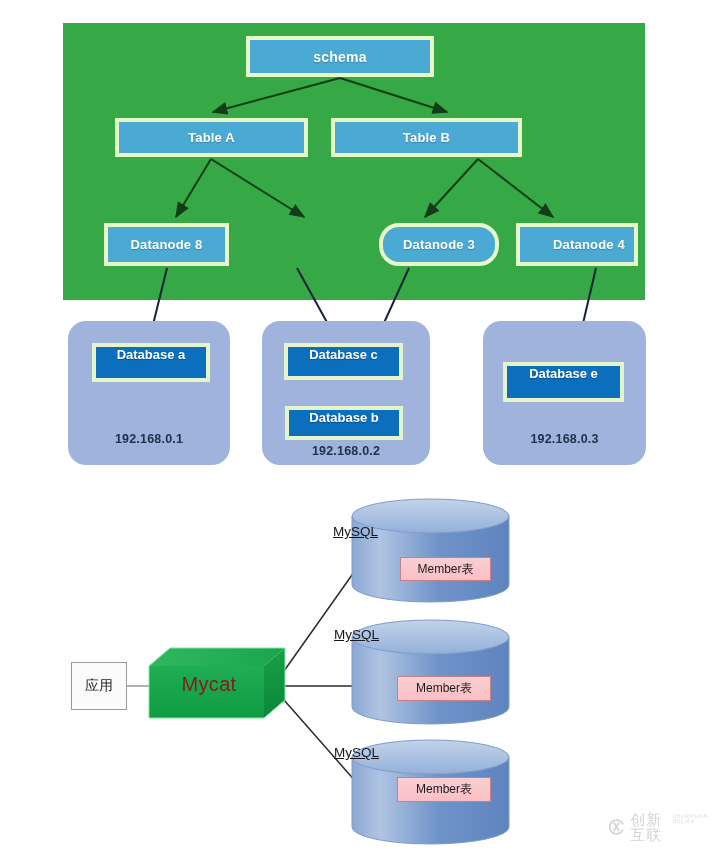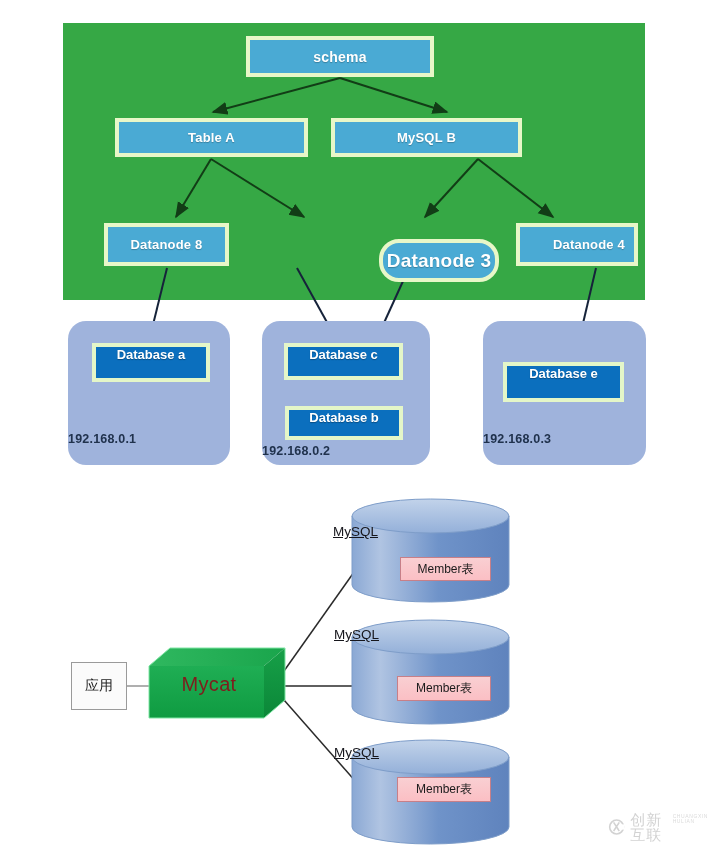--- a/index.html
+++ b/index.html
@@ -41,21 +41,21 @@
     text-shadow: 0 1px 1px rgba(0,0,0,.25);
     letter-spacing: .2px;
   }
 
   #node-schema   { left: 246px; top: 36px;  width: 188px; height: 41px; font-size: 14px; }
   #node-table-a  { left: 115px; top: 118px; width: 193px; height: 39px; font-size: 13px; }
   #node-table-b  { left: 331px; top: 118px; width: 191px; height: 39px; font-size: 13px; }
 
   #node-dn-1 { left: 104px; top: 223px; width: 125px; height: 43px; font-size: 13px; }
   #node-dn-2 { left: 246px; top: 223px; width: 114px; height: 43px; font-size: 13px; }
-  #node-dn-3 { left: 379px; top: 239px; width: 120px; height: 43px; font-size: 19px; border-radius: 20px; }
+  #node-dn-3 { left: 379px; top: 223px; width: 120px; height: 43px; font-size: 13px; border-radius: 20px; }
   #node-dn-4 { left: 516px; top: 223px; width: 122px; height: 43px; font-size: 13px; padding-left: 24px; }
 
   
   .server-panel {
     position: absolute;
     box-sizing: border-box;
     background: #9fb3dc;
     border-radius: 18px;
   }
   #server-1 { left: 68px;  top: 321px; width: 162px; height: 144px; }
@@ -77,21 +77,21 @@
   #db-a { left: 92px;  top: 343px; width: 118px; height: 39px; }
   #db-c { left: 284px; top: 343px; width: 119px; height: 37px; }
   #db-b { left: 285px; top: 406px; width: 118px; height: 34px; }
   #db-e { left: 503px; top: 362px; width: 121px; height: 40px; }
 
   .ip-label {
     position: absolute;
     color: #20324d;
     font-size: 12.5px;
     font-weight: bold;
-    text-align: left;
+    text-align: center;
     letter-spacing: .2px;
   }
   #ip-1 { left: 68px;  top: 432px; width: 162px; }
   #ip-2 { left: 262px; top: 444px; width: 168px; }
   #ip-3 { left: 483px; top: 432px; width: 163px; }
 
   
   #app-box {
     position: absolute;
     left: 71px;  top: 662px;
@@ -270,21 +270,21 @@
     </g>
   </svg>
 
   <div class="node-box" id="node-schema">
     <span>schema</span>
   </div>
   <div class="node-box" id="node-table-a">
     <span>Table A</span>
   </div>
   <div class="node-box" id="node-table-b">
-    <span>MySQL B</span>
+    <span>Table B</span>
   </div>
   <div class="node-box" id="node-dn-1">
     <span>Datanode 8</span>
   </div>
   <div class="node-box" id="node-dn-3">
     <span>Datanode 3</span>
   </div>
   <div class="node-box" id="node-dn-4">
     <span>Datanode 4</span>
   </div>

